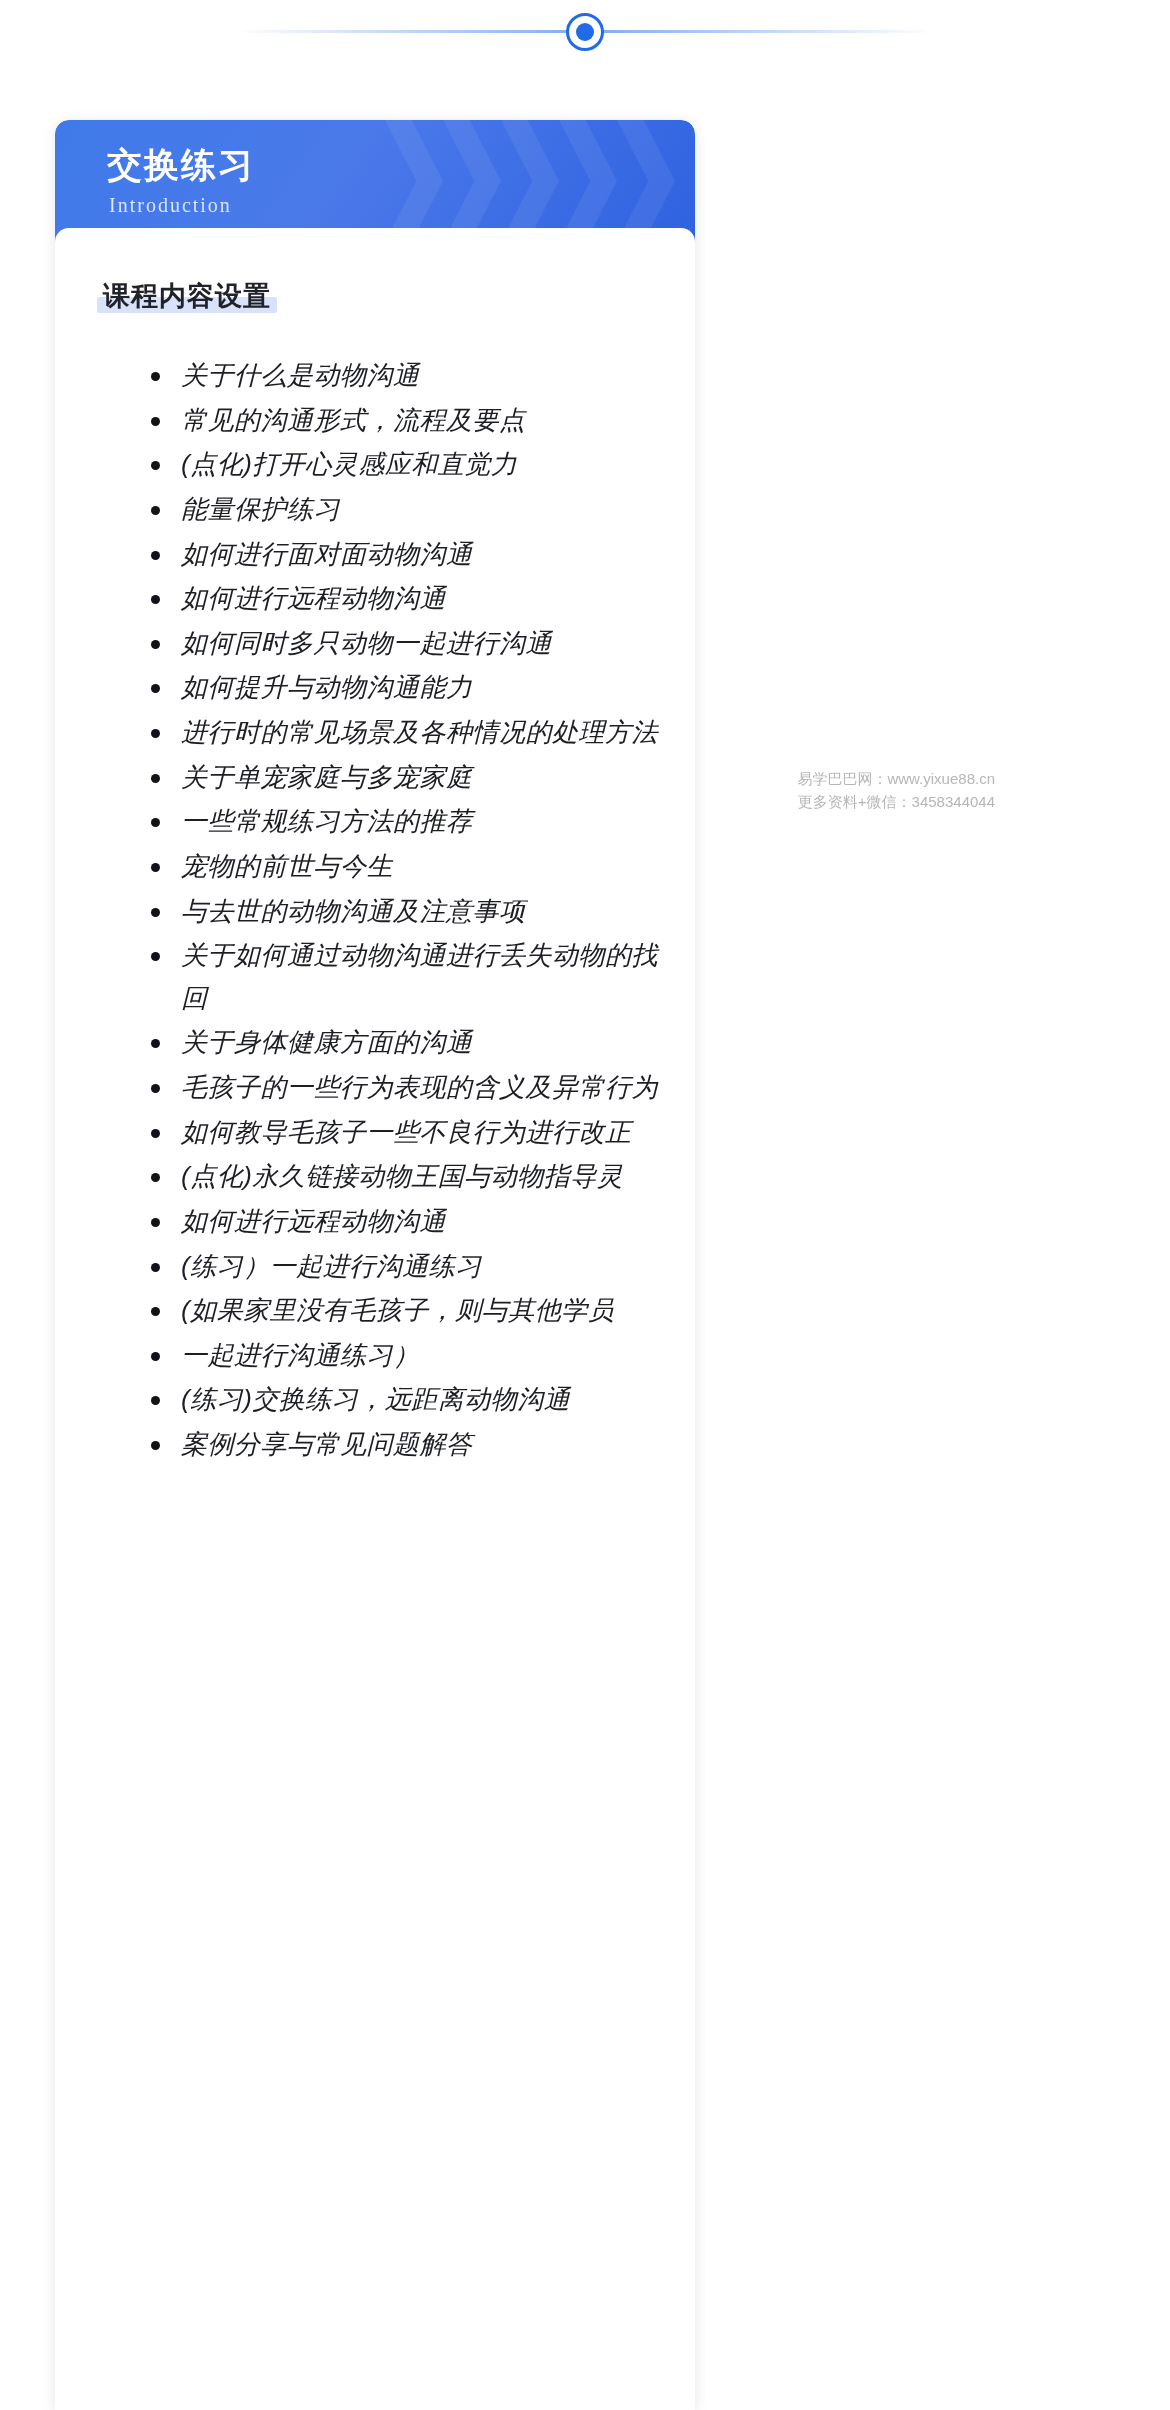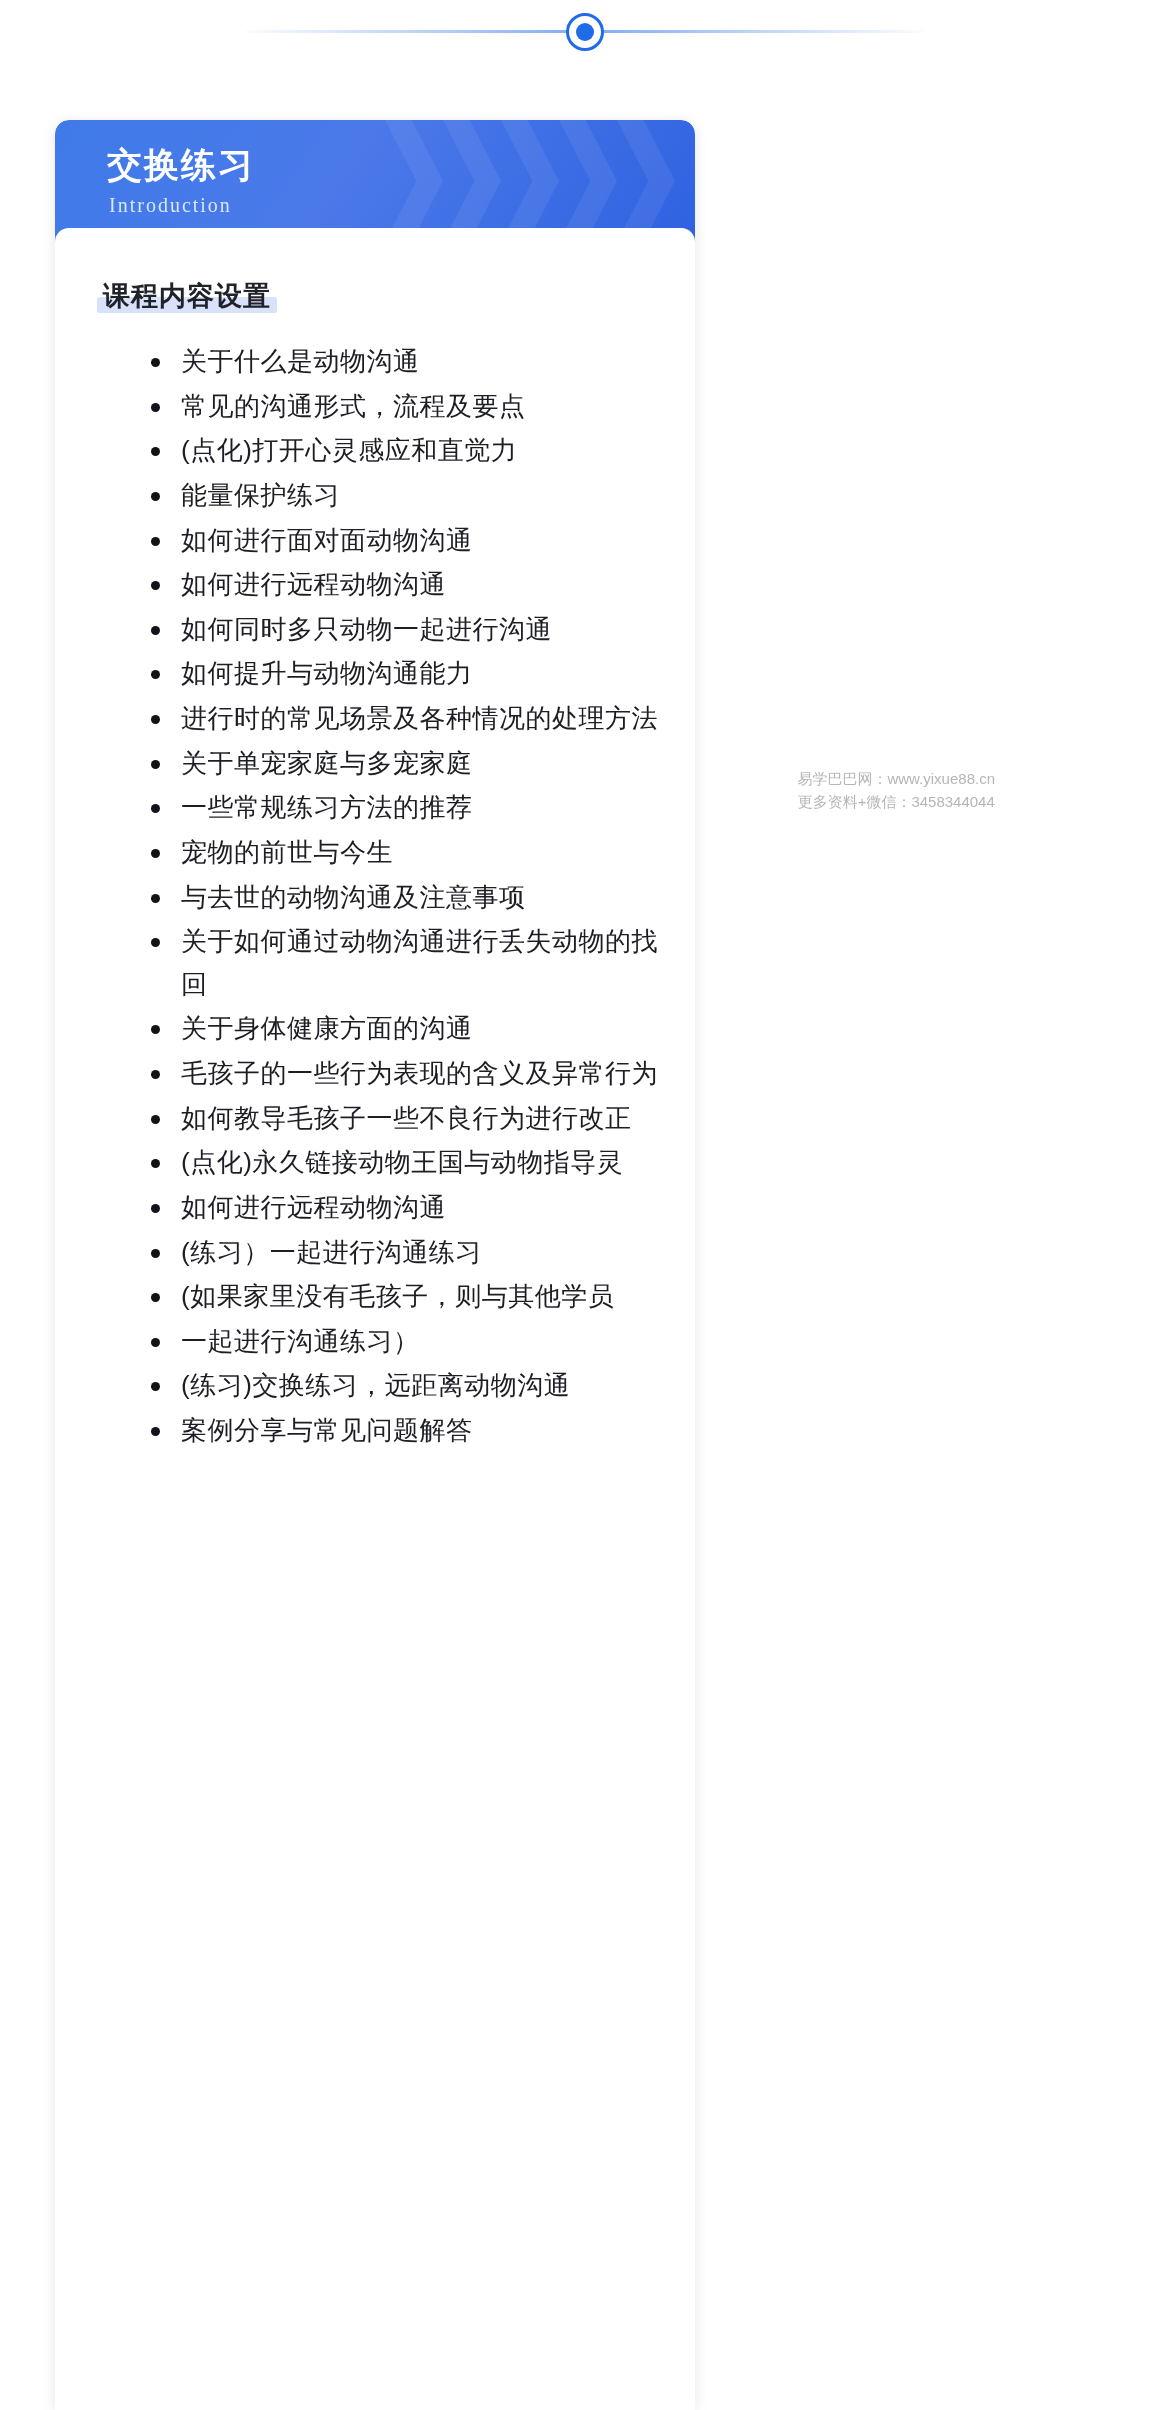--- a/index.html
+++ b/index.html
@@ -135,23 +135,24 @@
   }
   .section-title {
     position: relative;
     font-size: 27px;
     font-weight: bold;
     color: #20222a;
     letter-spacing: 1px;
   }
 
   ul.bullets {
-    margin: 12px 0 0 0;
+    margin: 26px 0 0 0;
     padding: 0 0 0 60px;
     list-style: none;
+    font-style: italic;
   }
   ul.bullets li {
     position: relative;
     font-size: 26px;
     line-height: 1.64;
     color: #1c1e24;
     margin: 0 0 2px 0;
     padding-left: 32px;
     letter-spacing: 0.5px;
   }
@@ -164,21 +165,21 @@
     height: 9px;
     background: #111318;
     border-radius: 50%;
   }
 
   
   .watermark {
     position: absolute;
     right: 175px;
     top: 768px;
-    text-align: center;
+    text-align: right;
     color: rgba(120,120,120,0.55);
     font-size: 15px;
     line-height: 1.5;
     pointer-events: none;
     white-space: nowrap;
   }
 </style>
 </head>
 <body>
 

